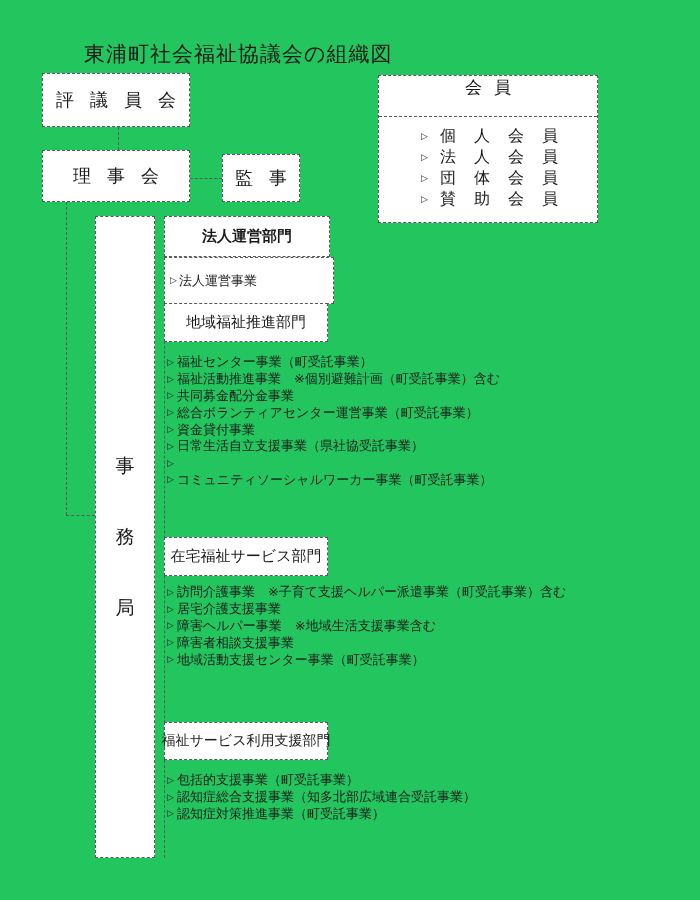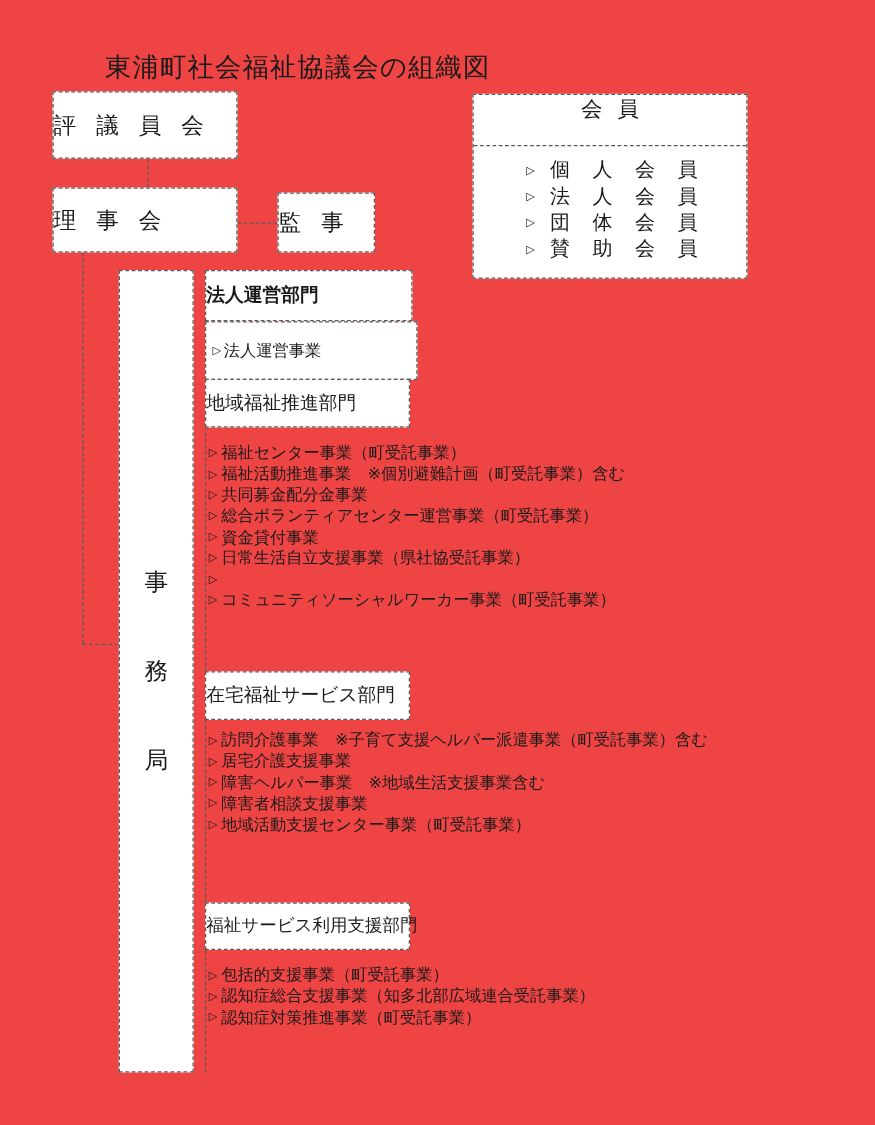--- a/index.html
+++ b/index.html
@@ -1,22 +1,22 @@
 <!DOCTYPE html>
 <html><head>
 <meta charset="utf-8">
 <style>
   html,body{margin:0;padding:0;background:#fff;}
   body{width:700px;height:900px;font-family:"Liberation Sans","DejaVu Sans",sans-serif;color:#1a1a1a;}
-  .page{position:relative;width:700px;height:900px;background:#ef4444;overflow:hidden;}
+  .page{position:relative;width:700px;height:900px;background:#22c55e;overflow:hidden;}
 
   .dbox{position:absolute;border:1px dashed #595959;background:#fff;box-sizing:border-box;}
   .vline{position:absolute;border-left:1px dashed #595959;width:0;}
   .hline{position:absolute;border-top:1px dashed #595959;height:0;}
-  .center{display:flex;align-items:center;}
+  .center{display:flex;align-items:center;justify-content:center;}
 
   .title{position:absolute;left:84px;top:40px;font-size:21px;letter-spacing:1px;font-weight:500;white-space:nowrap;}
 
   #council-box{left:42px;top:73px;width:148px;height:54px;}
   #board-box{left:42px;top:150px;width:148px;height:52px;}
   #auditor-box{left:222px;top:154px;width:78px;height:48px;}
   .big-label{font-size:18px;letter-spacing:16px;margin-right:-16px;white-space:nowrap;}
 
   #conn-council-board{left:118px;top:127px;height:23px;}
   #conn-board-auditor{left:190px;top:178px;width:32px;}

